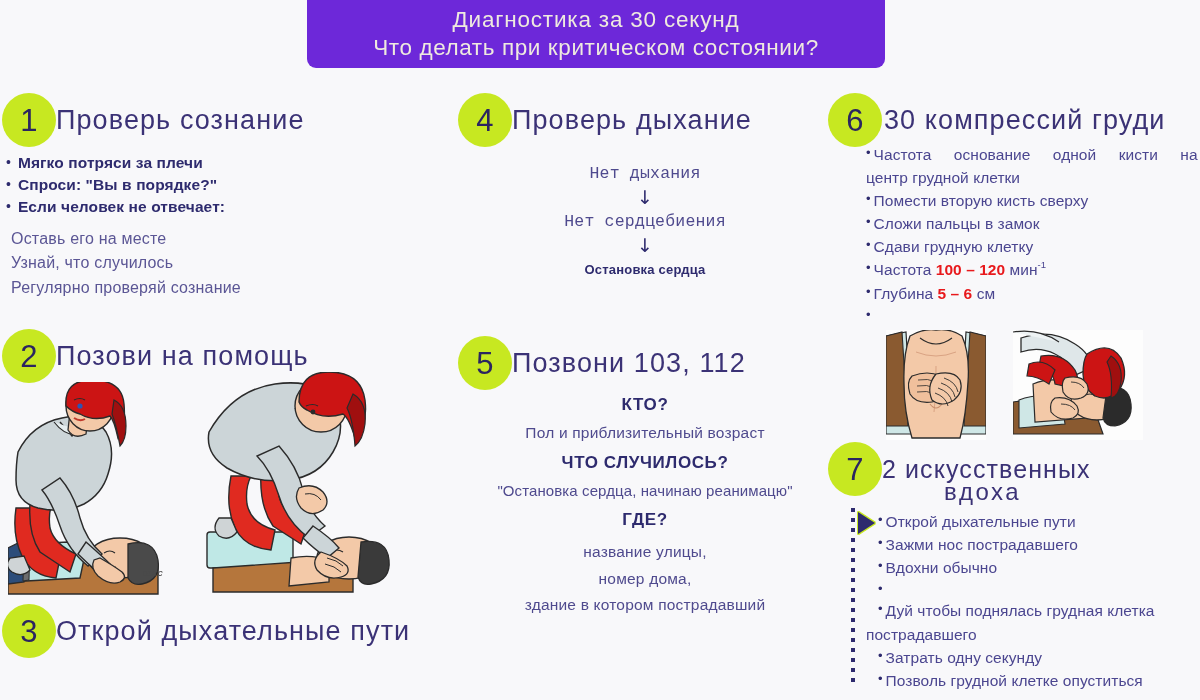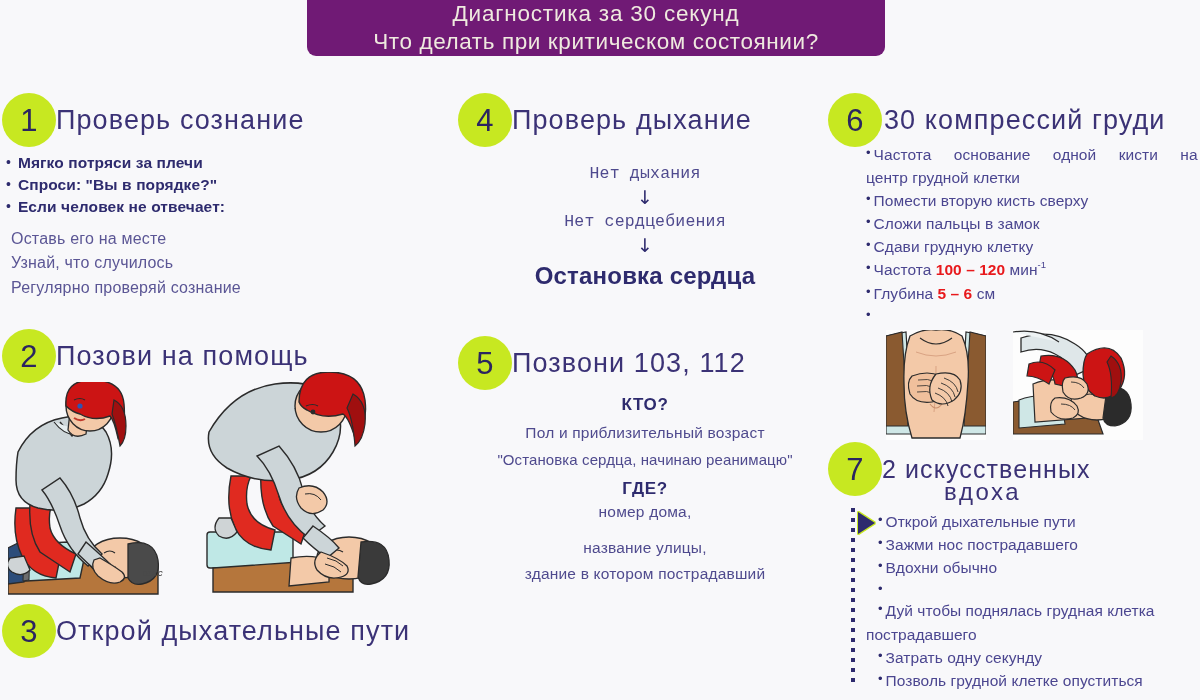--- a/index.html
+++ b/index.html
@@ -24,22 +24,22 @@
     height: 700px;
     overflow: hidden;
   }
 
   
   .title-banner {
     position: absolute;
     left: 307px;
     top: 0px;
     width: 578px;
-    height: 56px;
-    background: #701a75;
+    height: 68px;
+    background: #6d28d9;
     border-bottom-left-radius: 9px;
     border-bottom-right-radius: 9px;
     display: flex;
     flex-direction: column;
     align-items: center;
     justify-content: center;
     padding-top: 2px;
   }
   .title-line1 {
     color: #efeadf;
@@ -346,37 +346,38 @@
     </div>
     <div class="step-title">Проверь дыхание</div>
   </div>
 
   <div class="txt-block" style="left:450px; top:152px; width:390px; text-align:center;">
     <div class="flow-gap"></div>
     <div class="flow-plain" style="margin-top:6px;">Нет дыхания</div>
     <div class="flow-arrow" style="margin-top:4px;">↓</div>
     <div class="flow-plain" style="margin-top:4px;">Нет сердцебиения</div>
     <div class="flow-arrow" style="margin-top:4px;">↓</div>
-    <div class="flow-strong" style="margin-top:6px; font-size:24px;">Остановка сердца</div>
+    <div class="flow-strong" style="margin-top:6px; font-size:13px;">Остановка сердца</div>
   </div>
 
   <div class="step-head" style="left:458px; top:336px;">
     <div class="num-circle">
       <span>5</span>
     </div>
     <div class="step-title">Позвони 103, 112</div>
   </div>
 
   <div class="txt-block" style="left:450px; top:395px; width:390px; text-align:center;">
     <div class="call-strong">КТО?</div>
     <div class="call-plain" style="margin-top:9px;">Пол и приблизительный возраст</div>
+    <div class="call-strong" style="margin-top:11px;">ЧТО СЛУЧИЛОСЬ?</div>
     <div class="call-quote" style="margin-top:9px;">"Остановка сердца, начинаю реанимацю"</div>
     <div class="call-strong" style="margin-top:11px;">ГДЕ?</div>
+    <div class="call-addr" style="margin-top:9px;">название улицы,</div>
     <div class="call-addr">номер дома,</div>
-    <div class="call-addr" style="margin-top:9px;">название улицы,</div>
     <div class="call-addr">здание в котором пострадавший</div>
   </div>
 
   <div class="step-head" style="left:828px; top:93px;">
     <div class="num-circle">
       <span>6</span>
     </div>
     <div class="step-title tight">30 компрессий груди</div>
   </div>
 

